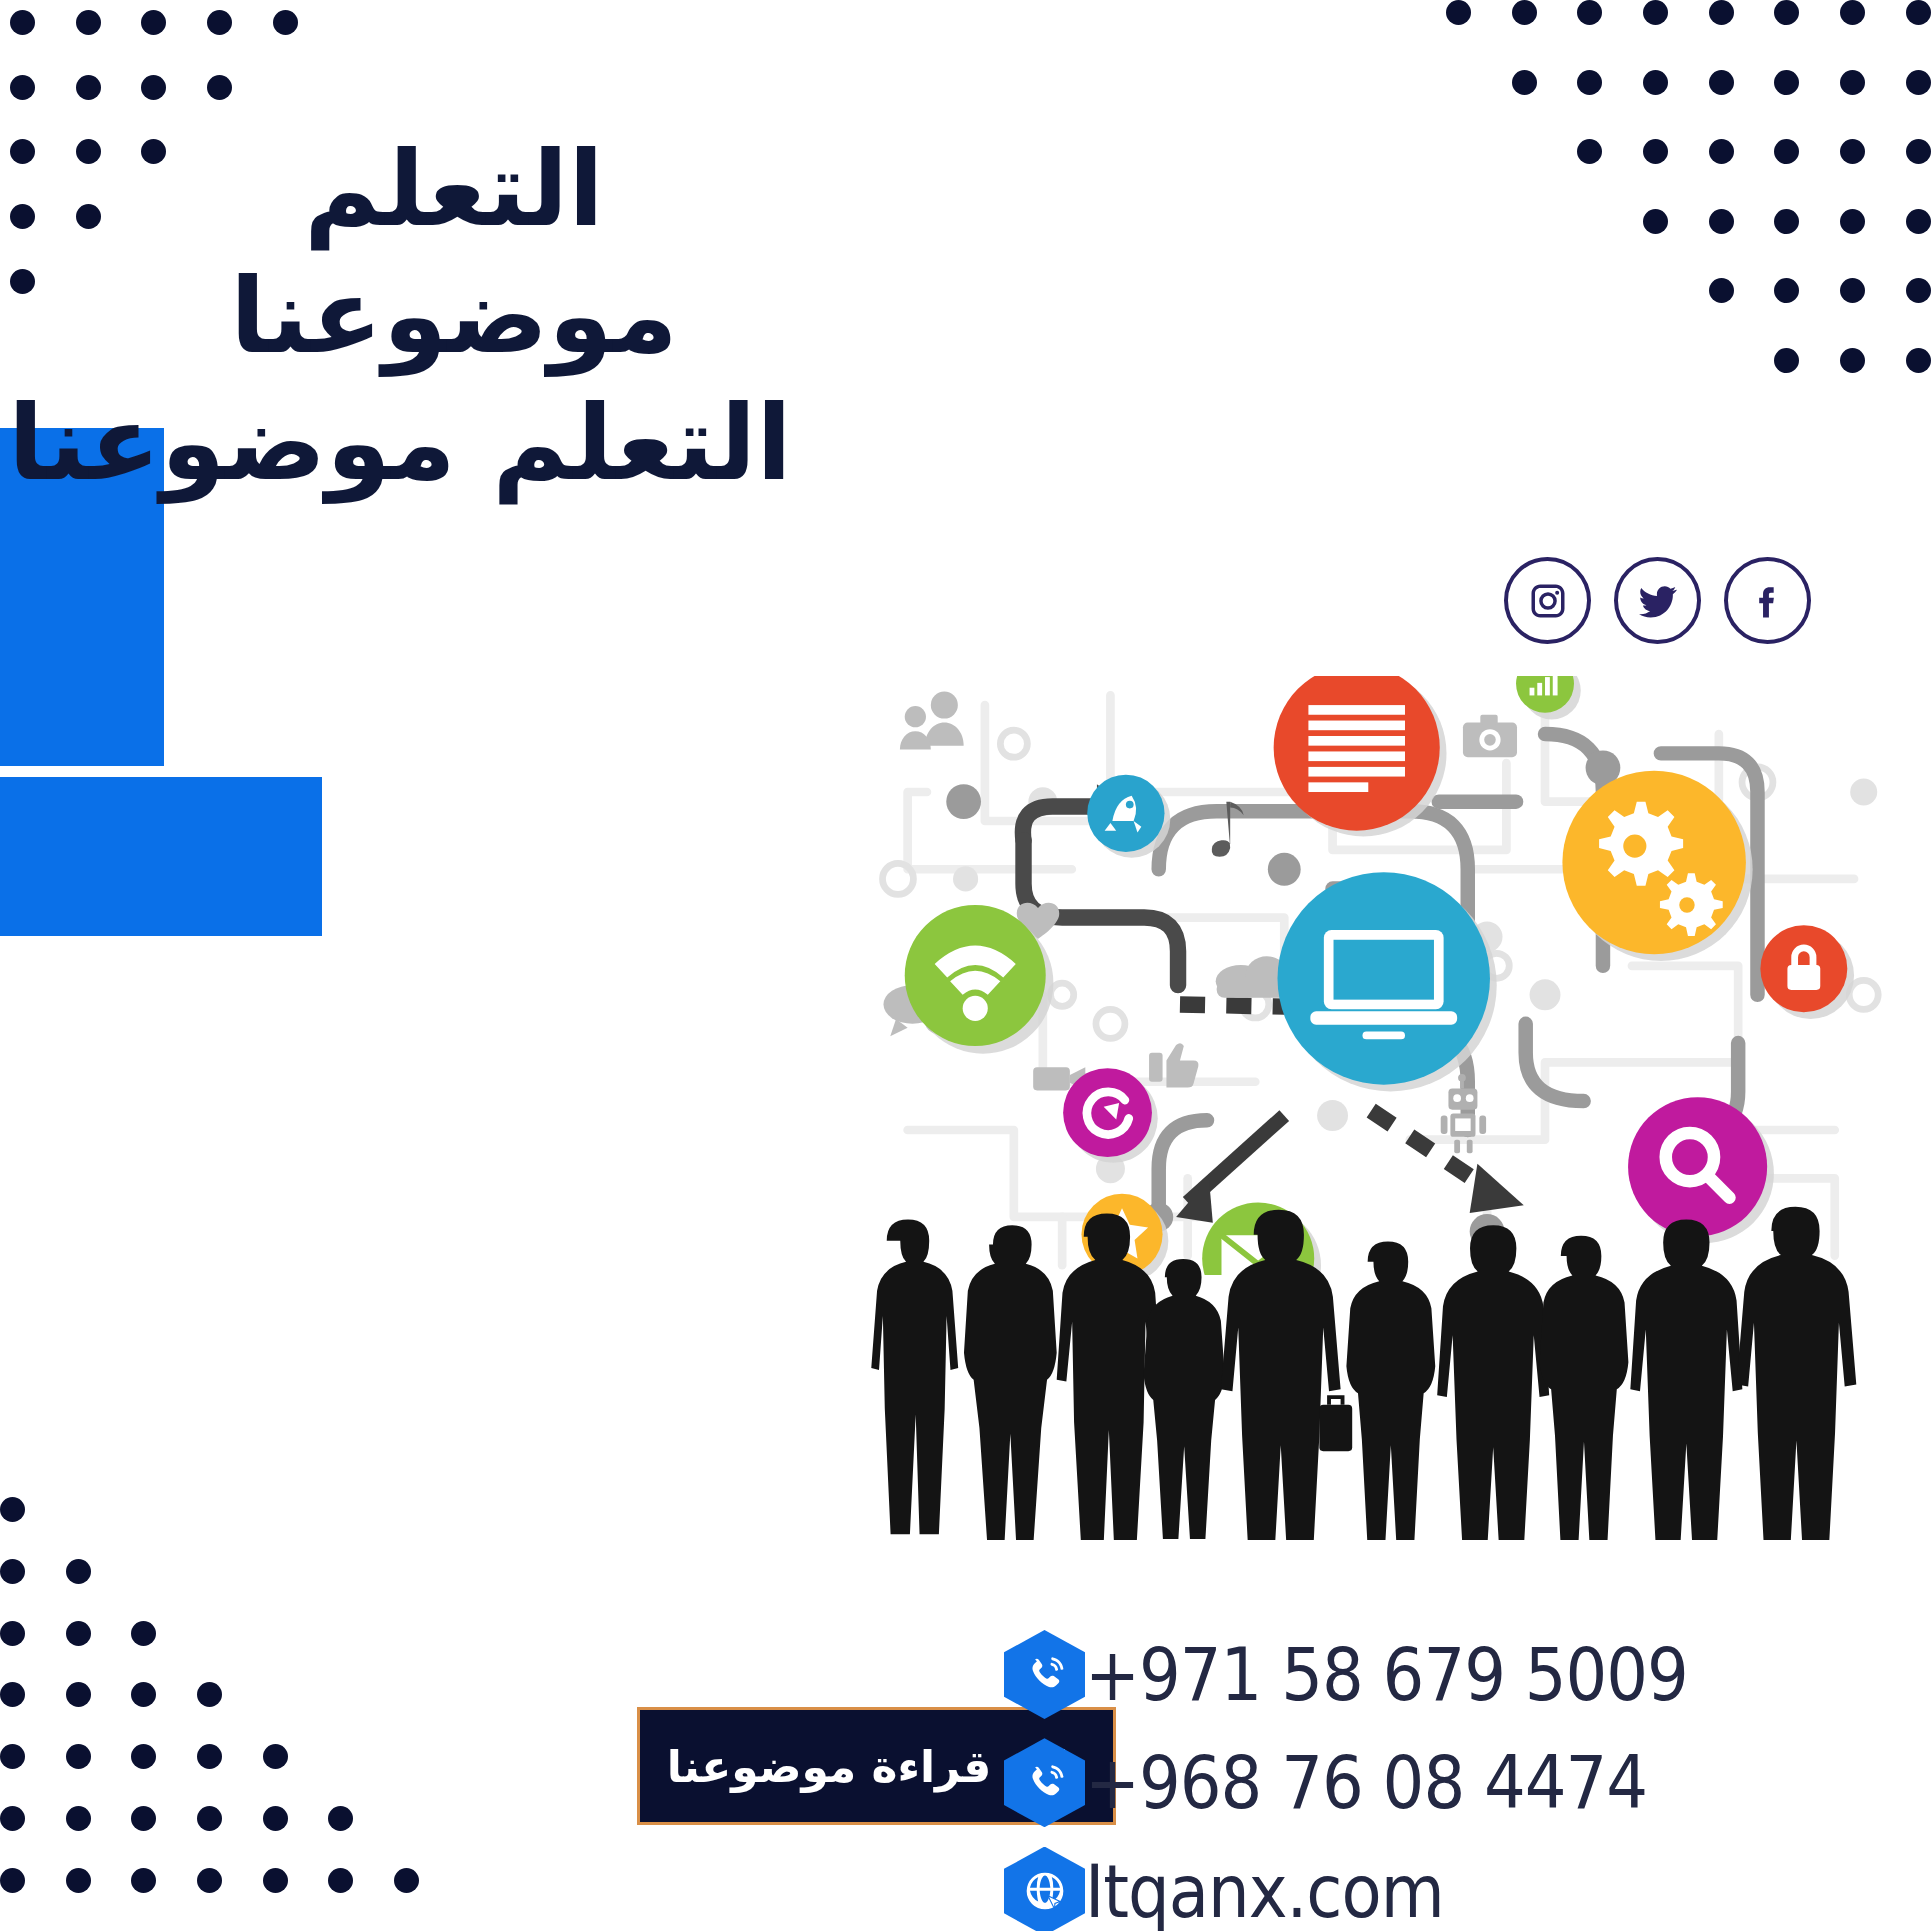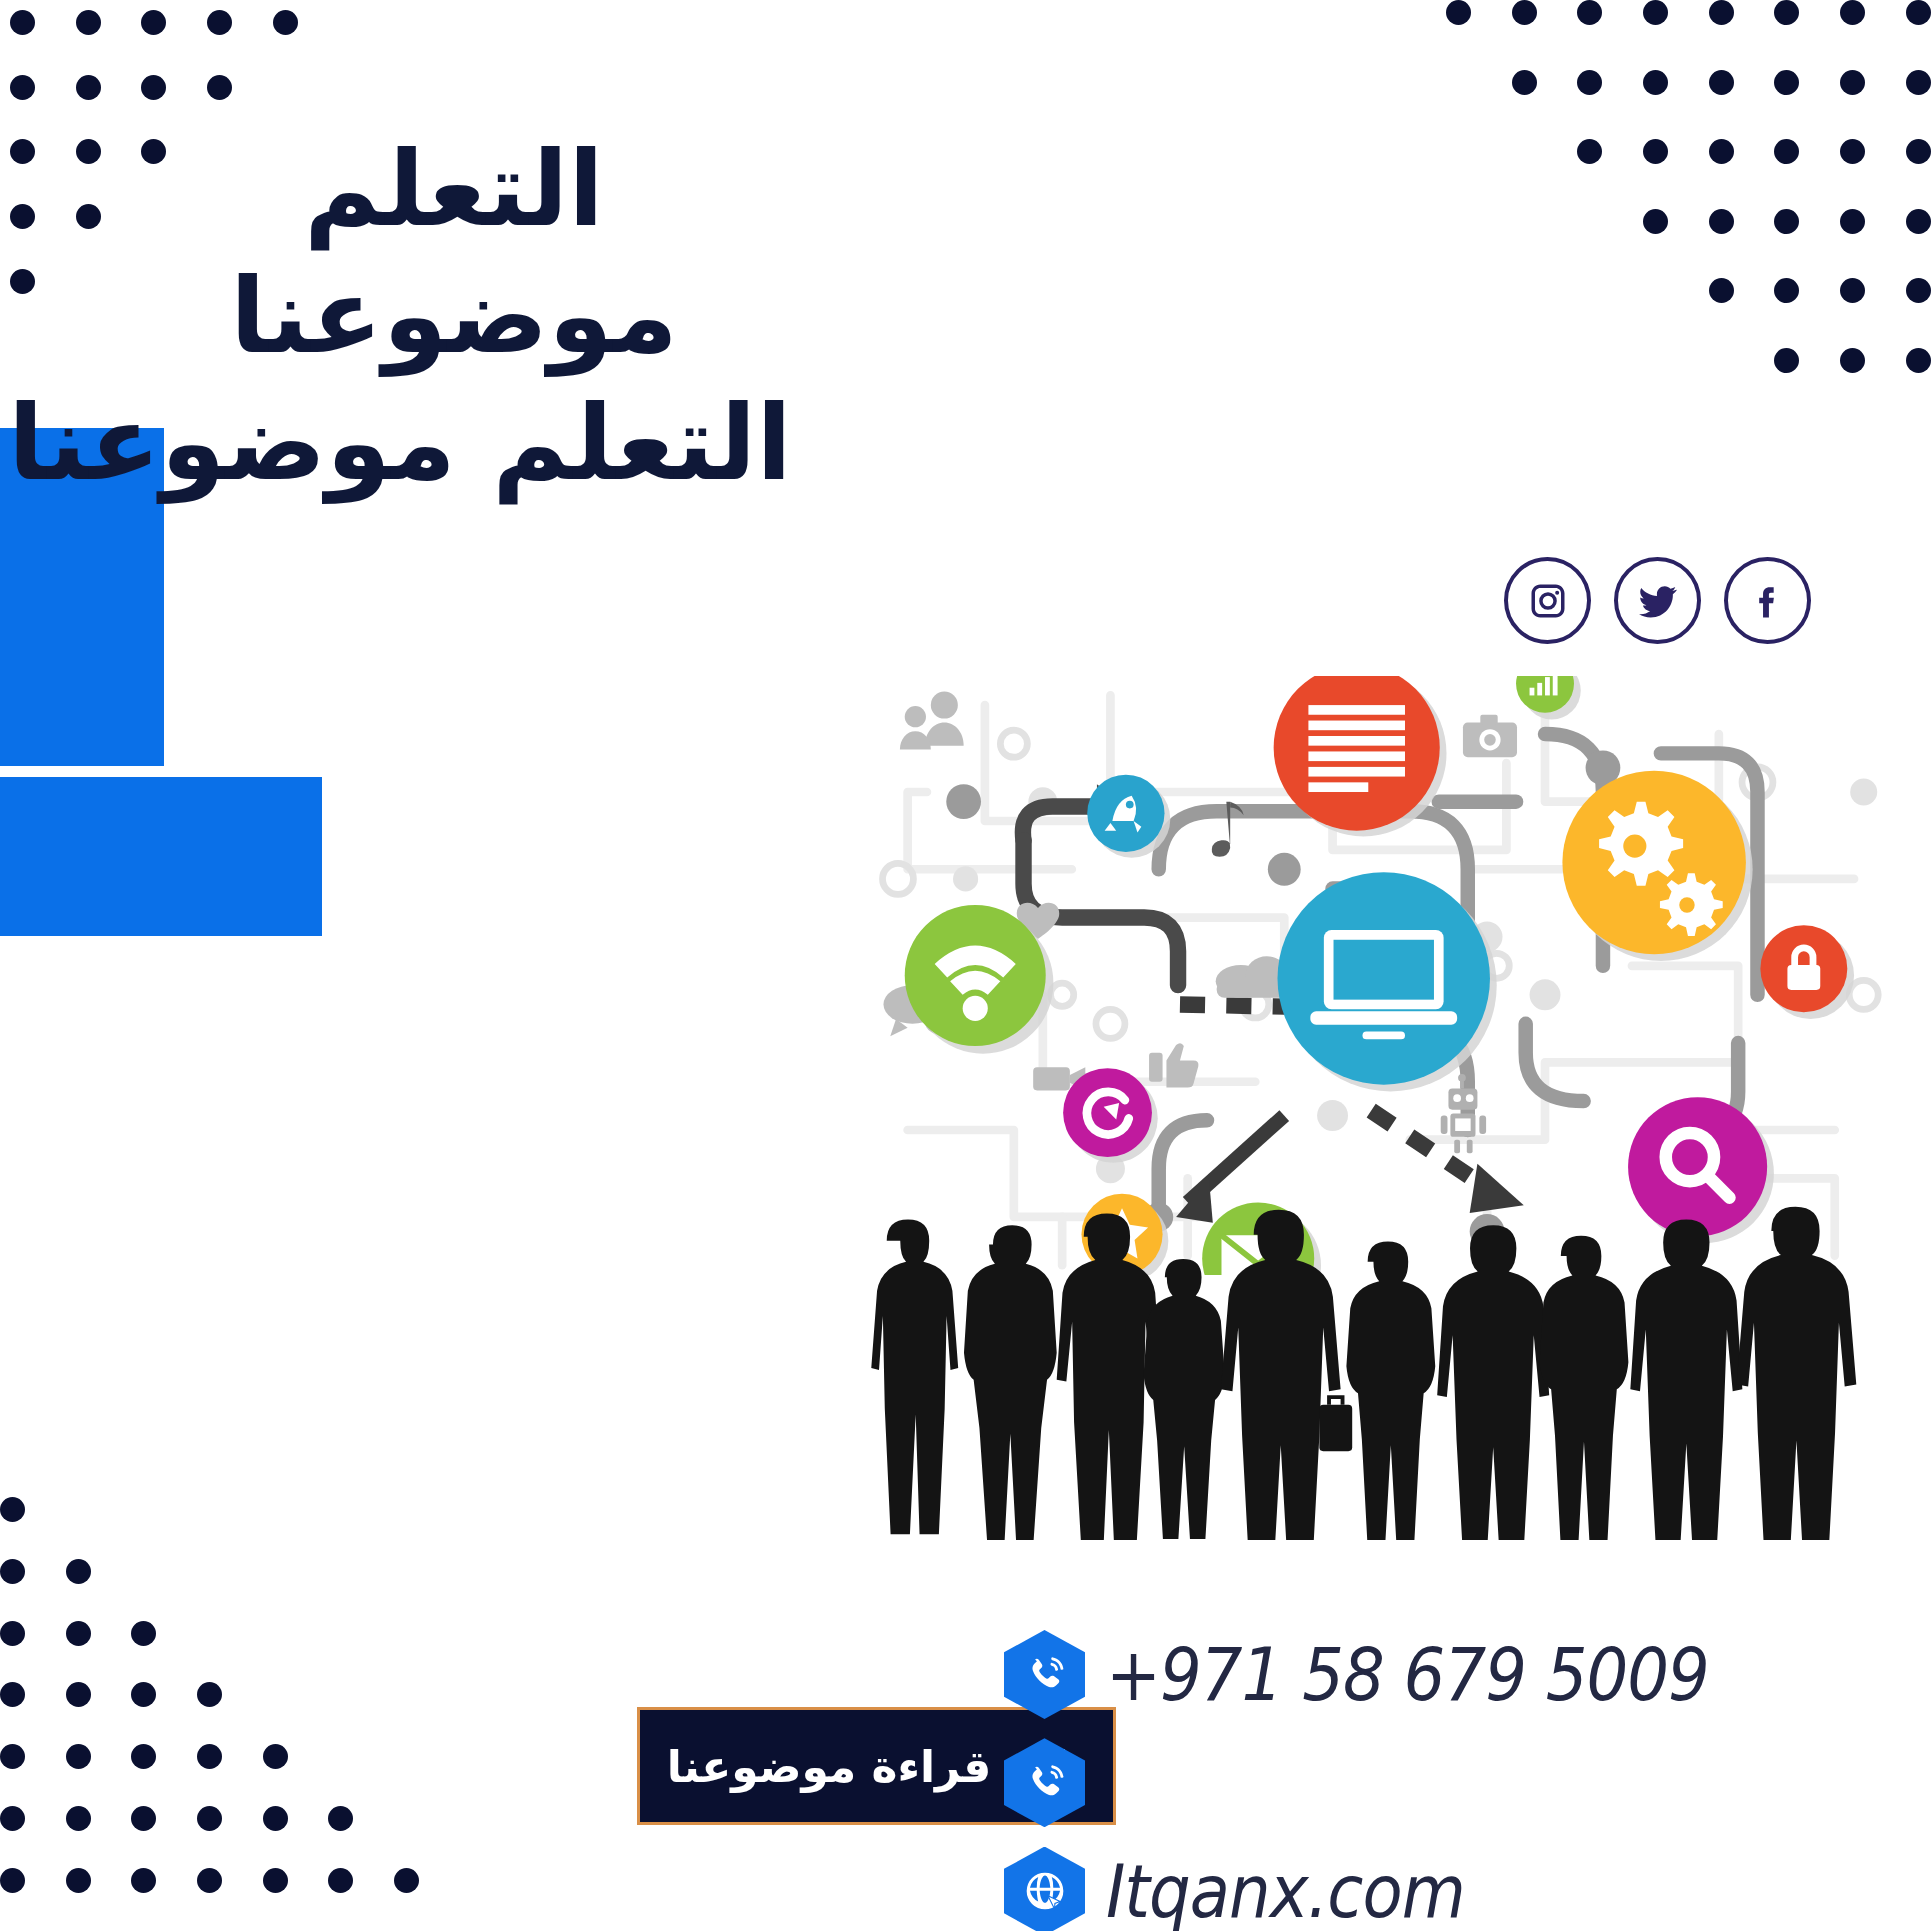--- a/index.html
+++ b/index.html
@@ -95,23 +95,21 @@
   
   #contact-list {
     position:absolute;
     left:1004px; top:1630px;
     width:908px;
     direction:ltr;
   }
   .contact-row {
     display:flex;
     align-items:center;
-    gap:21px;
     margin-bottom:19.3px;
-    font-style:italic;
   }
   .hex-icon {
     width:81px; height:89px;
     flex:0 0 81px;
     background:#1274e8;
     clip-path:polygon(50% 0%, 100% 25%, 100% 75%, 50% 100%, 0% 75%, 0% 25%);
     display:flex; align-items:center; justify-content:center;
   }
   .hex-icon svg { width:44px; height:44px; fill:#ffffff; }
   .contact-text {
@@ -557,20 +555,21 @@
     </span>
     <span class="contact-text">+971 58 679 5009</span>
   </div>
 
   <div class="contact-row">
     <span class="hex-icon">
       <svg viewBox="0 0 24 24">
           <path d="M6.6 3.5c.6-.6 1.5-.5 2 .2l1.7 2.4c.4.6.3 1.4-.2 1.9l-1 1c-.3.3-.3.6-.2.9.5 1.3 2.8 3.6 4.1 4.1.3.1.7.1.9-.2l1-1c.5-.5 1.3-.6 1.9-.2l2.4 1.7c.7.5.8 1.4.2 2l-1.4 1.4c-1 1-2.5 1.3-3.8.8-3.9-1.5-7.3-4.9-8.8-8.8-.5-1.3-.2-2.8.8-3.8l1.4-1.4zM15.4 3a.8.8 0 0 1 .9-.6c2.9.5 5.1 2.7 5.6 5.6a.8.8 0 1 1-1.5.3c-.4-2.3-2.1-4-4.4-4.4a.8.8 0 0 1-.6-.9zm-.4 3a.8.8 0 0 1 .9-.6 3.9 3.9 0 0 1 3.1 3.1.8.8 0 1 1-1.5.3 2.3 2.3 0 0 0-1.9-1.9.8.8 0 0 1-.6-.9z"></path>
         </svg>
     </span>
+    <span class="contact-text">+968 76 08 4474</span>
   </div>
 
   <div class="contact-row">
     <span class="hex-icon">
       <svg viewBox="0 0 24 24">
         <path d="M12 2a10 10 0 1 0 0 20 10 10 0 0 0 0-20zm0 1.6c1.3 0 2.6 2.6 2.9 6.6H9.1c.3-4 1.6-6.6 2.9-6.6zM7.5 10.2H3.8A8.4 8.4 0 0 1 8.3 4.3a17 17 0 0 0-.8 5.9zm0 1.6c.1 2.2.4 4.2.8 5.9a8.4 8.4 0 0 1-4.5-5.9h3.7zm1.6 0h5.8c-.3 4-1.6 6.6-2.9 6.6s-2.6-2.6-2.9-6.6zm7.4 0h3.7a8.4 8.4 0 0 1-4.5 5.9c.4-1.7.7-3.7.8-5.9zm0-1.6a17 17 0 0 0-.8-5.9 8.4 8.4 0 0 1 4.5 5.9h-3.7z"></path>
         <path d="M13.6 14.6l6.6 3.1-2.8 1.1-.2 3z" fill="#ffffff" stroke="#1274e8" stroke-width="0.6"></path>
       </svg>
     </span>
     <span class="contact-text">Itqanx.com</span>

